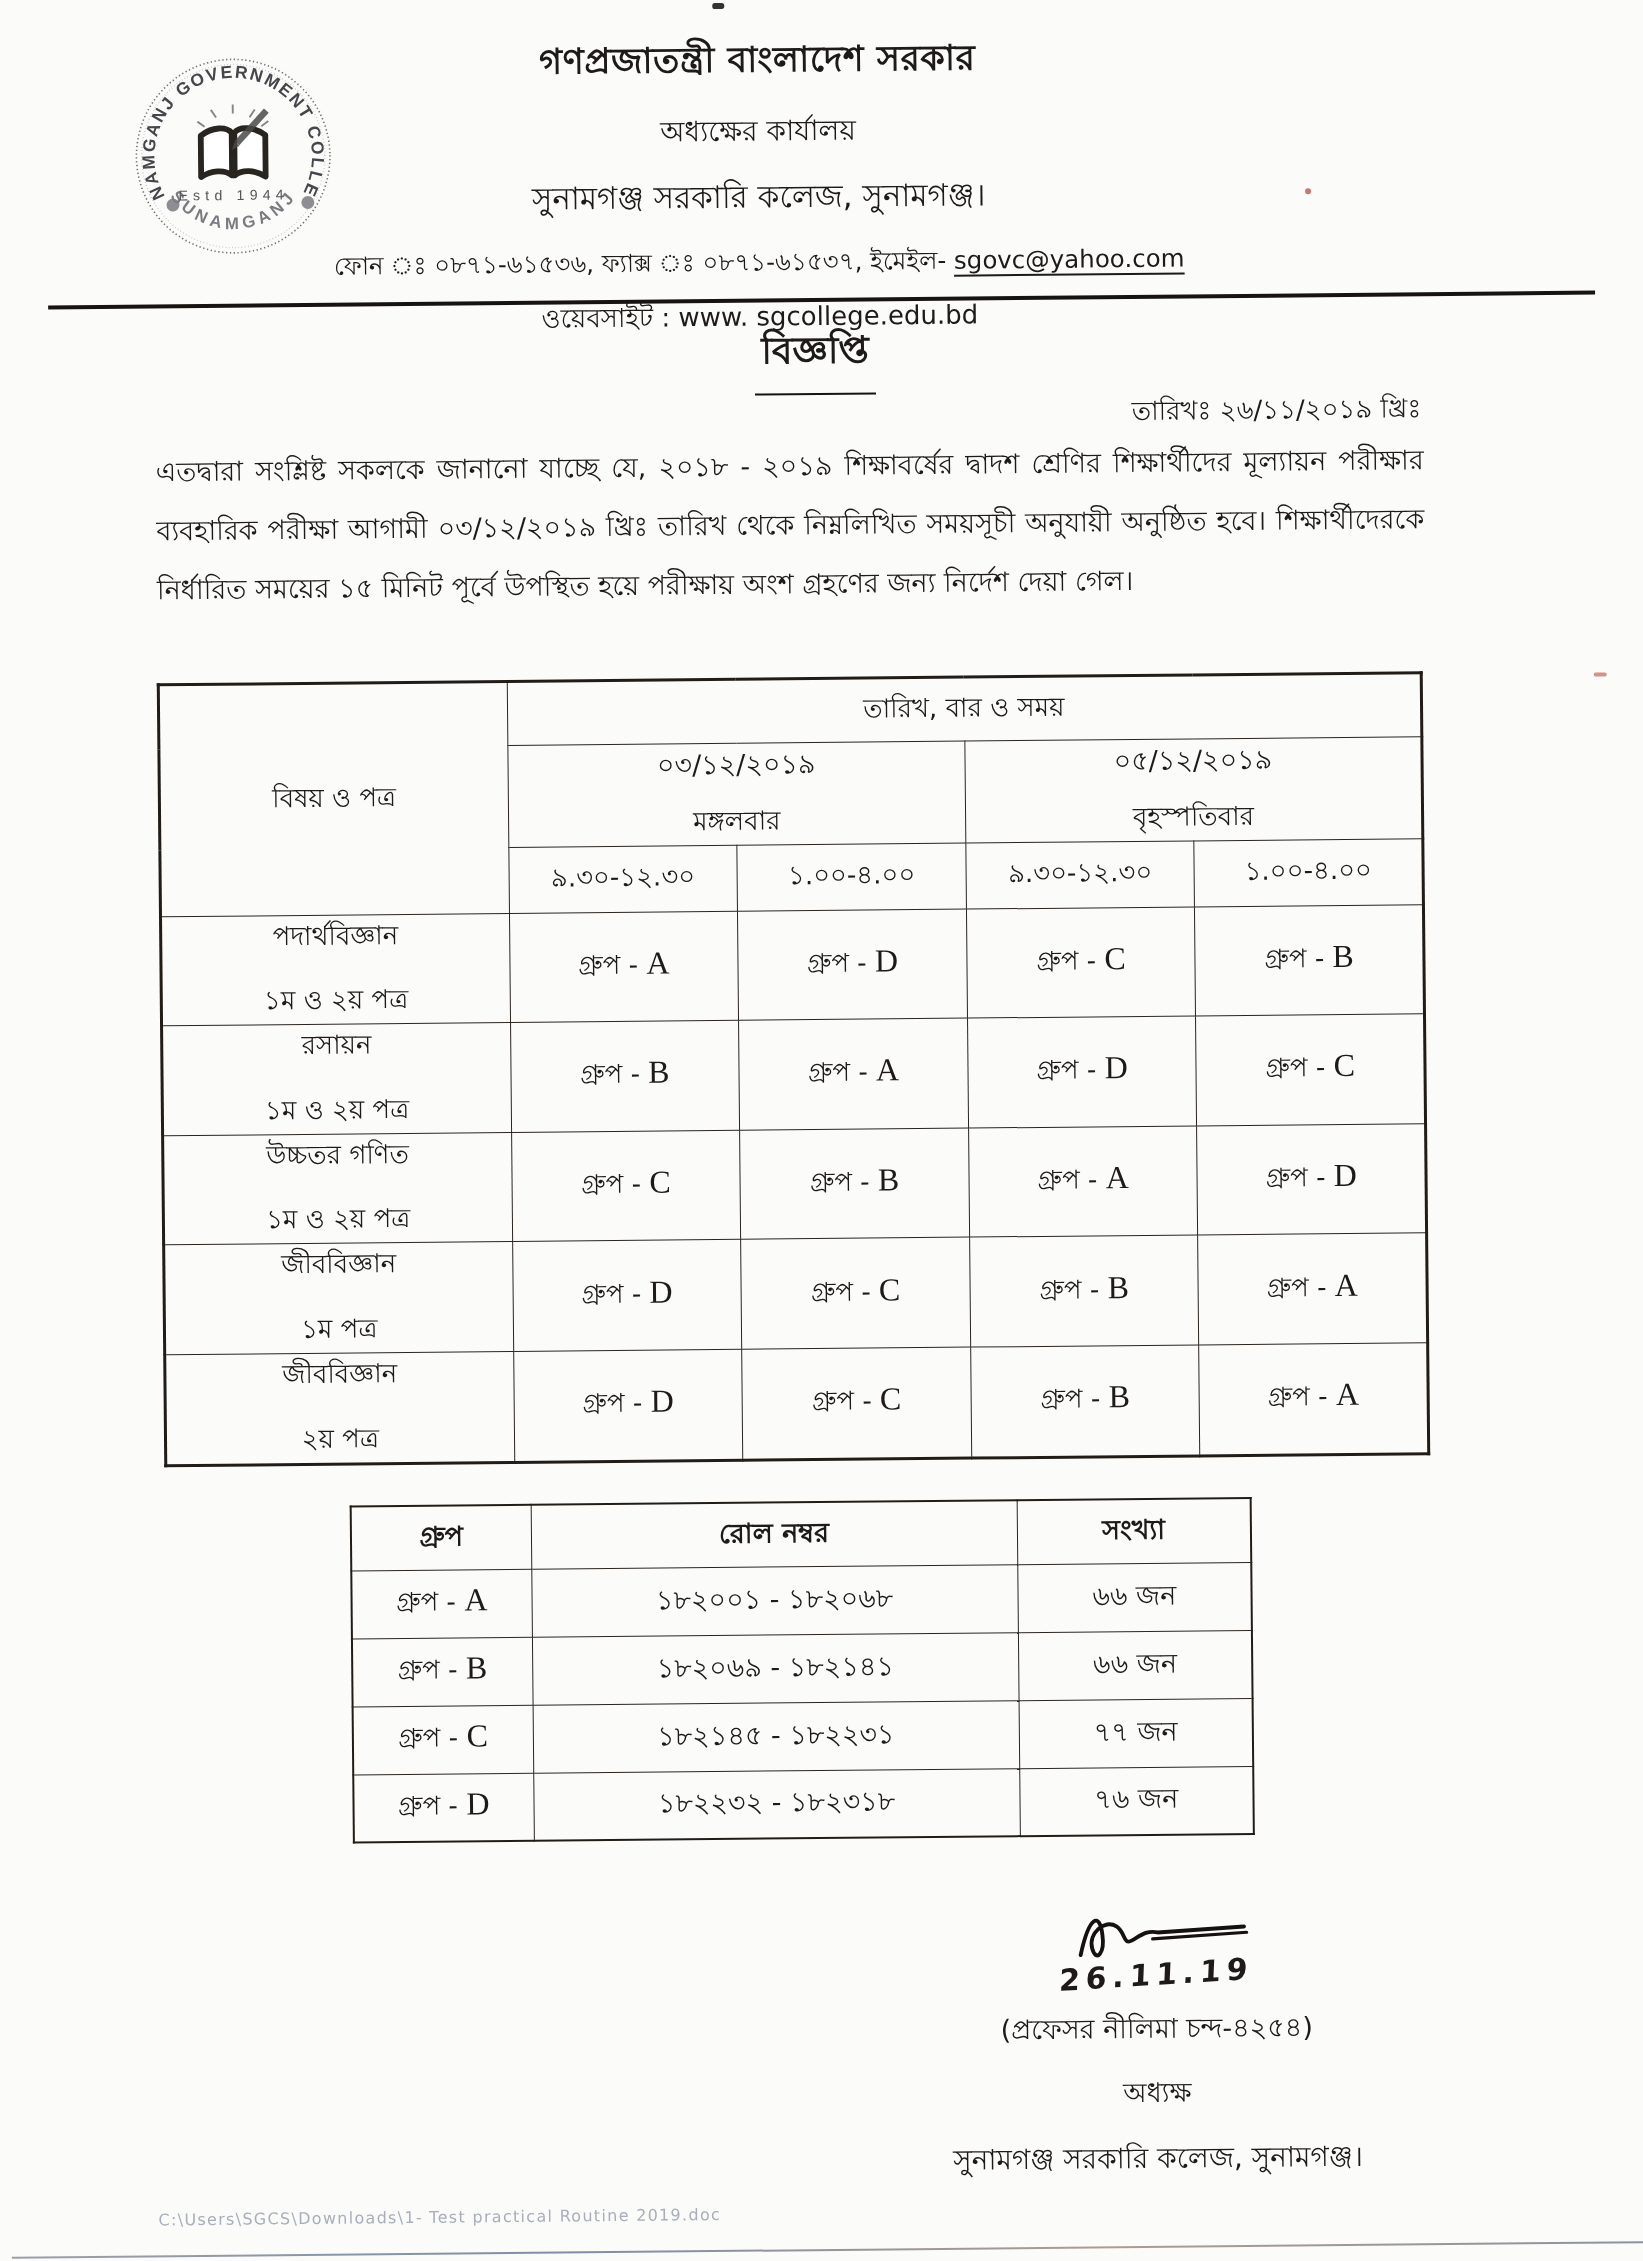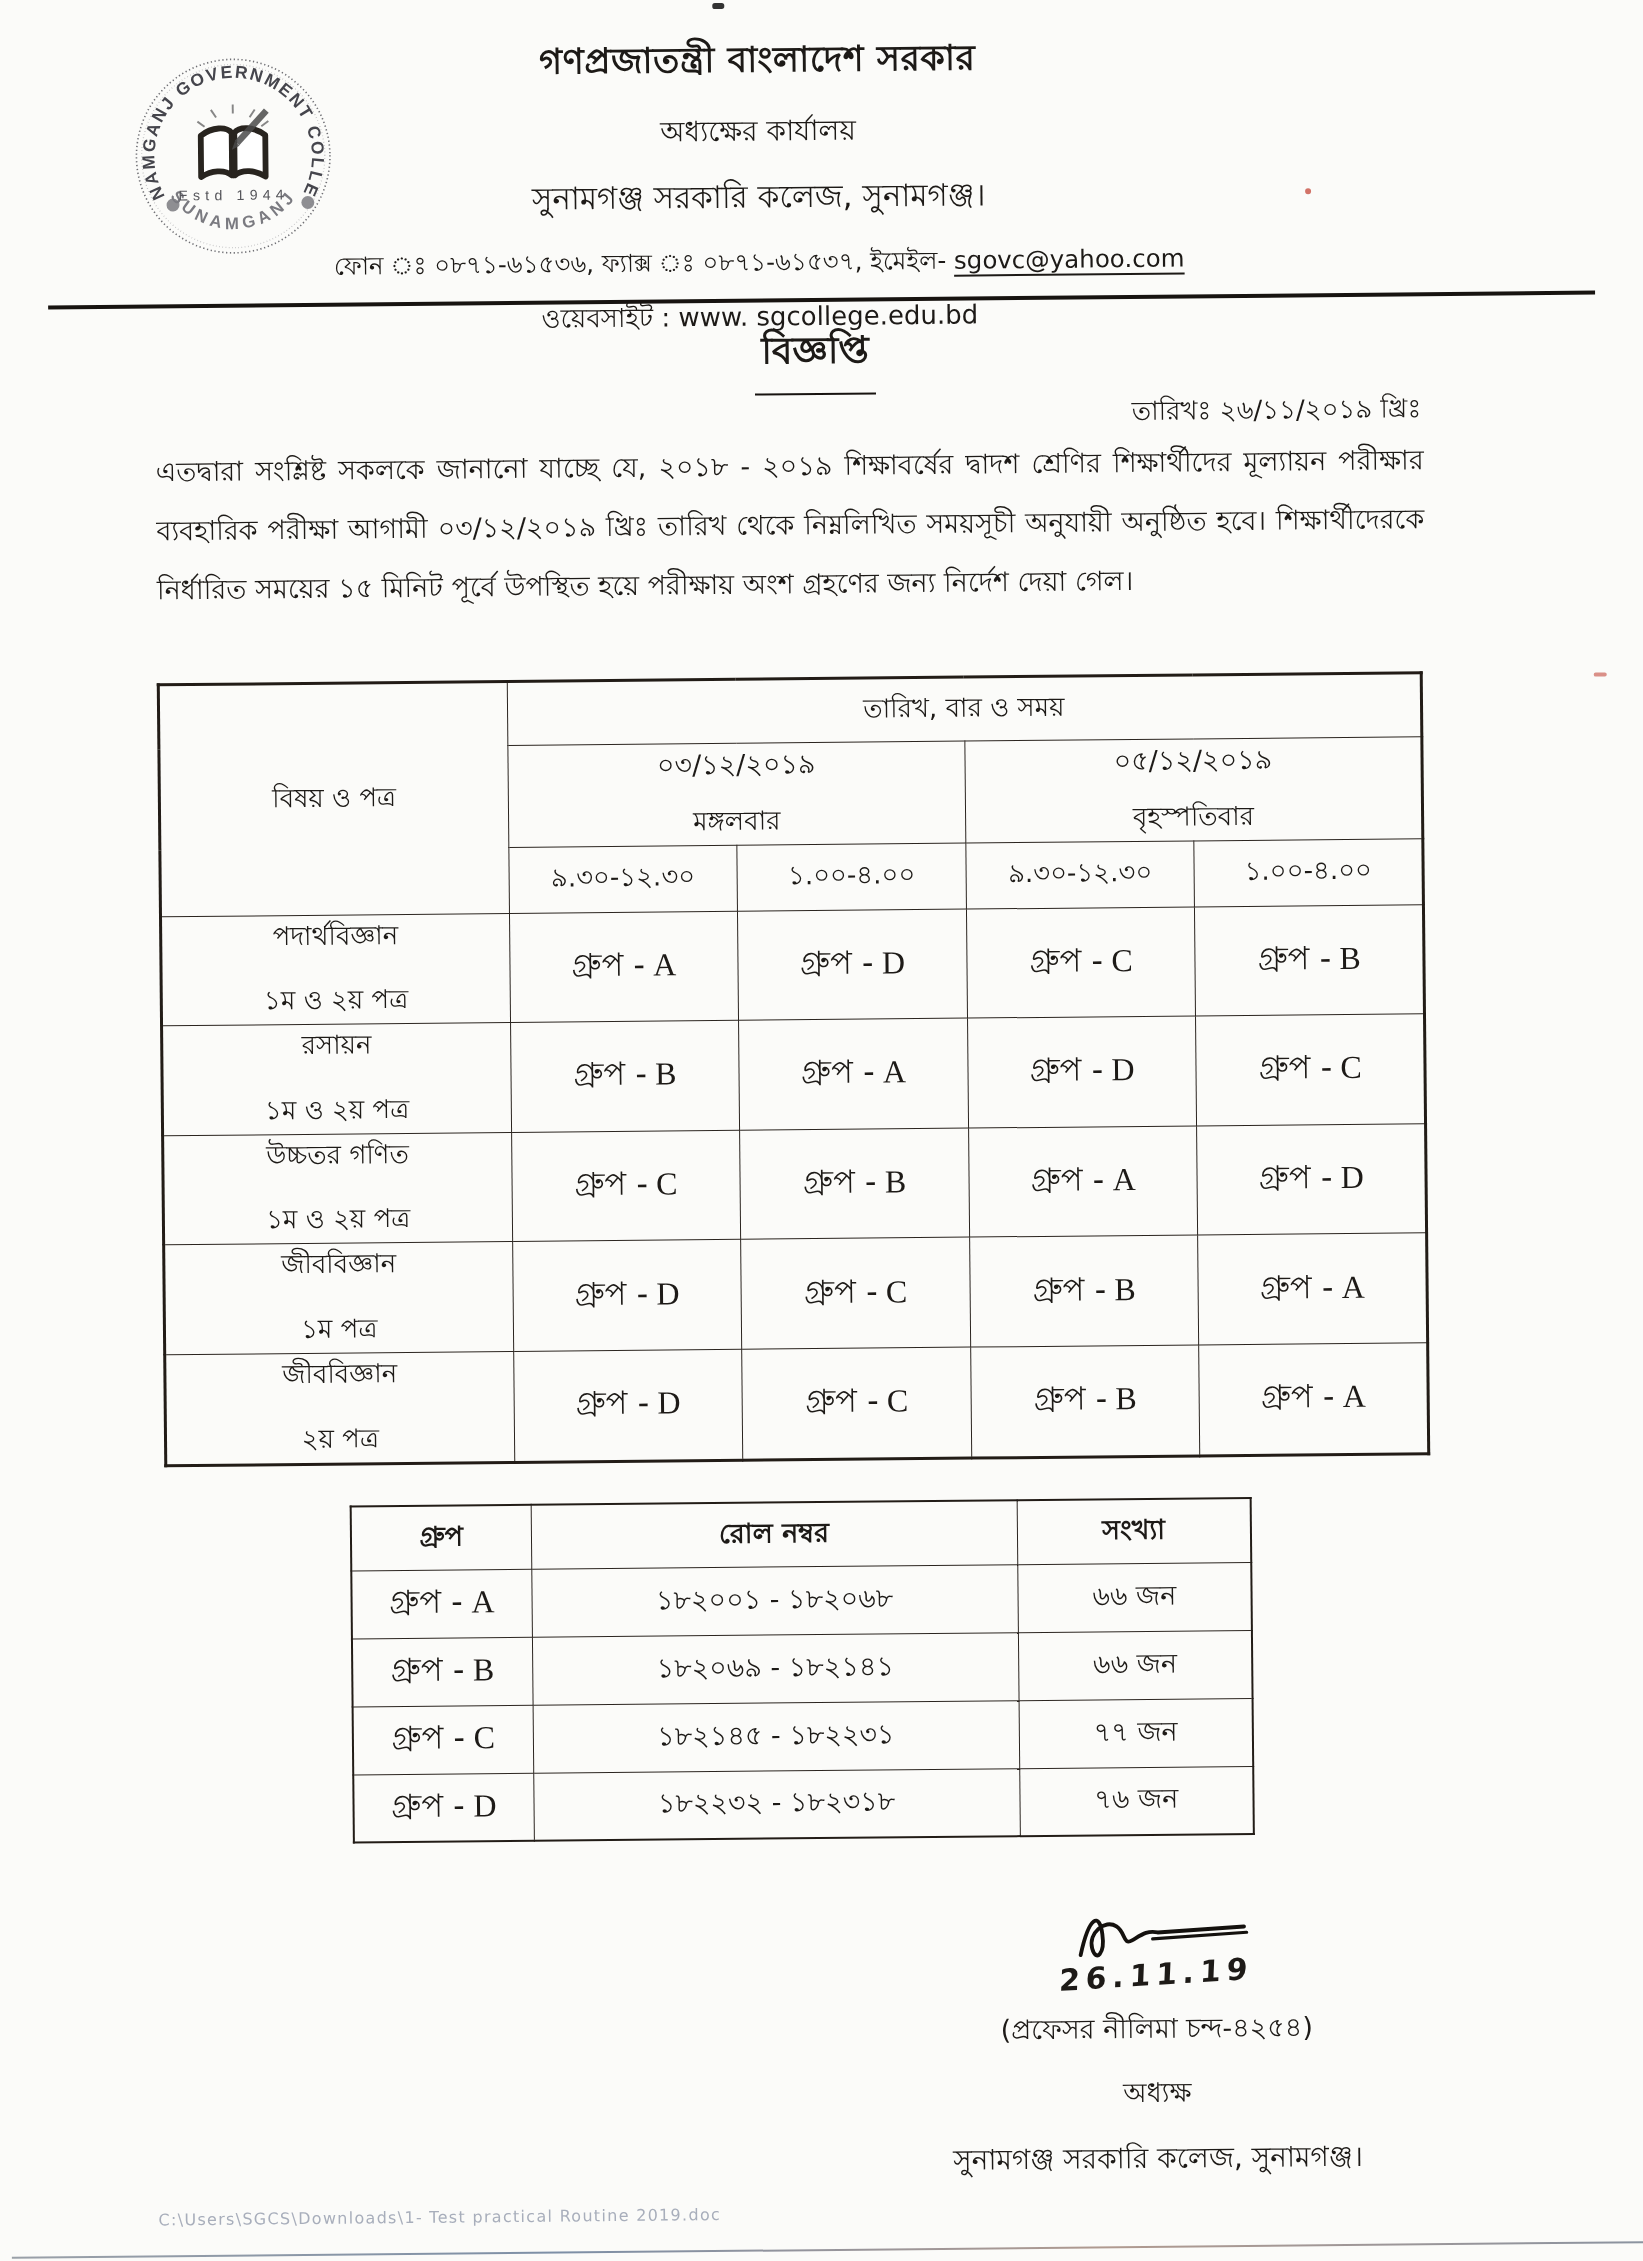--- a/index.html
+++ b/index.html
@@ -33,21 +33,21 @@
   .sched td{border:1.9px solid #2b2520;text-align:center;vertical-align:middle;padding:0;font-size:26px;font-weight:500;}
   .r-dth{height:64px;}
   .r-date{height:94px;}
   .r-time{height:66px;}
   .r-data{height:103px;}
   .c-subj-h{font-size:30px;font-weight:600;}
   .c-dt-h{font-size:30px;font-weight:700;}
   .d-date{font-size:27px;}
   .d-day{font-size:26px;margin-top:11.6px;}
   .c-subj .papers{margin-top:20.6px;}
-  .gp{font-size:32px;margin-top:20px;}
+  .gp{font-size:26px;margin-top:20px;}
   .gl{font-family:"Liberation Serif",serif;font-size:32px;font-weight:400;}
 
   
   .gtab{position:absolute;left:345px;top:1501px;width:902px;border:2.6px solid #221c17;}
   .gtab td{border:1.9px solid #2b2520;text-align:center;vertical-align:middle;font-size:27px;font-weight:500;}
   .g-head{height:64px;}
   .g-head td{font-weight:600;font-size:27px;}
   .g-row{height:68px;}
 
   

